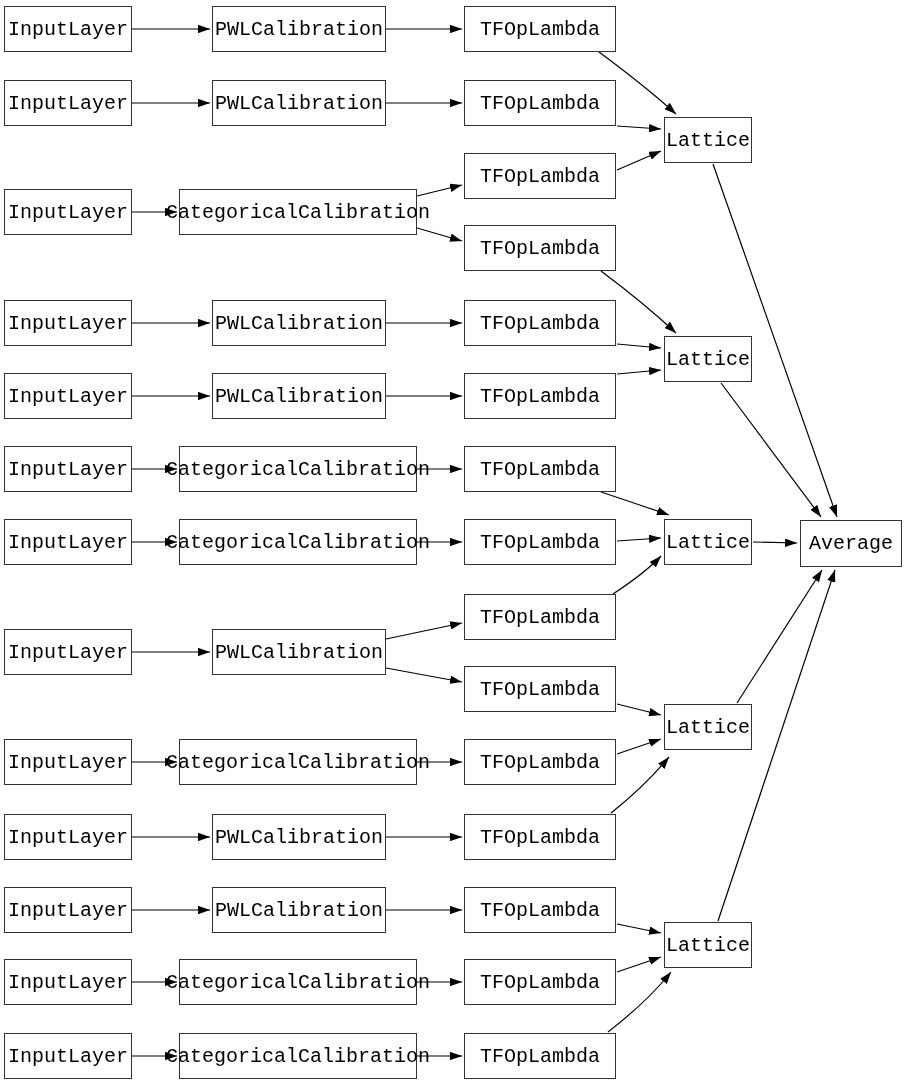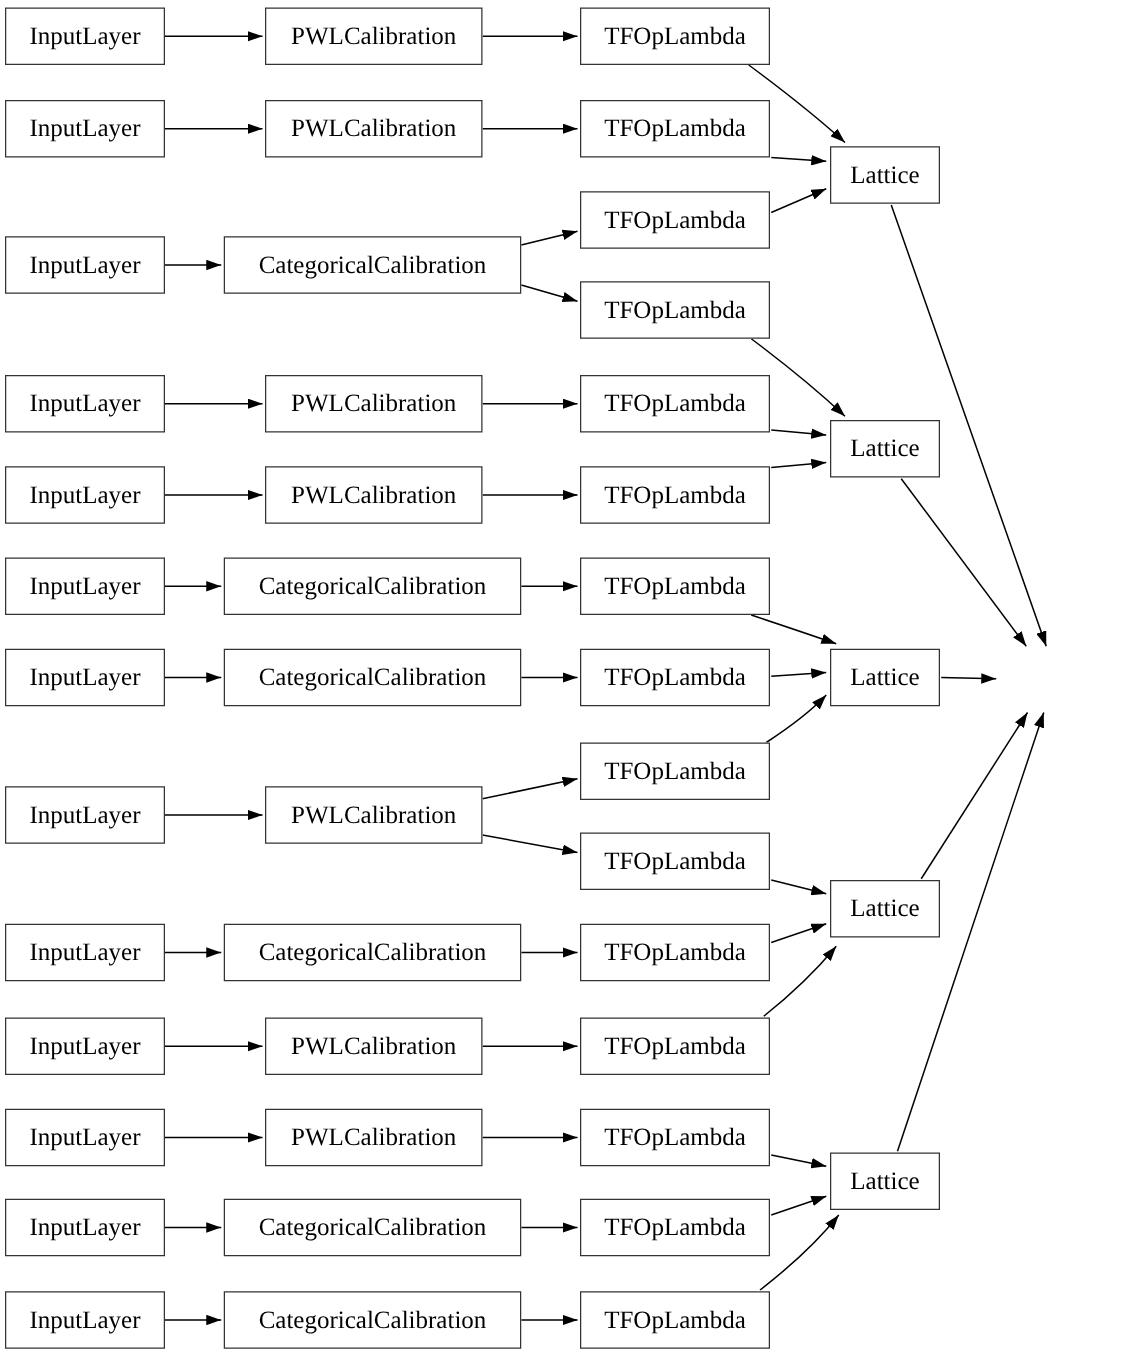--- a/index.html
+++ b/index.html
@@ -2,21 +2,21 @@
 <html><head>
 <meta charset="utf-8">
 <style>
   html,body{margin:0;padding:0;background:#fff;}
   .canvas{position:relative;width:905px;height:1087px;background:#ffffff;
           font-family:"Liberation Serif","DejaVu Serif",serif;overflow:hidden;}
   svg.edges{position:absolute;left:0;top:0;pointer-events:none;}
   path.e{fill:none;stroke:#000;stroke-width:1.2px;}
   .node{position:absolute;box-sizing:border-box;border:1.5px solid #333;background:#fff;
         display:flex;align-items:center;justify-content:center;
-        font-size:20px;color:#000;white-space:nowrap;}
+        font-size:20px;color:#000;white-space:nowrap;font-family:Liberation Mono, monospace;}
 </style>
 </head>
 <body>
 
 <div class="canvas">
 
   <svg class="edges" width="905" height="1087">
     <defs>
       <marker id="arrow" viewBox="0 0 10 7" refX="10" refY="3.5" markerWidth="10" markerHeight="7" orient="auto">
         <path d="M0,0 L10,3.5 L0,7 Z" fill="#000"></path>
@@ -119,14 +119,15 @@
   <div class="node" style="left:464px;top:887px;width:152px;height:46px">TFOpLambda</div>
   <div class="node" style="left:464px;top:959px;width:152px;height:46px">TFOpLambda</div>
   <div class="node" style="left:464px;top:1033px;width:152px;height:46px">TFOpLambda</div>
 
   <div class="node" style="left:664px;top:117px;width:88px;height:46px">Lattice</div>
   <div class="node" style="left:664px;top:336px;width:88px;height:46px">Lattice</div>
   <div class="node" style="left:664px;top:519px;width:88px;height:46px">Lattice</div>
   <div class="node" style="left:664px;top:704px;width:88px;height:46px">Lattice</div>
   <div class="node" style="left:664px;top:922px;width:88px;height:46px">Lattice</div>
 
+  <div class="node" style="left:800px;top:520px;width:102px;height:47px">Average</div>
 
 </div>
 
 </body></html>

